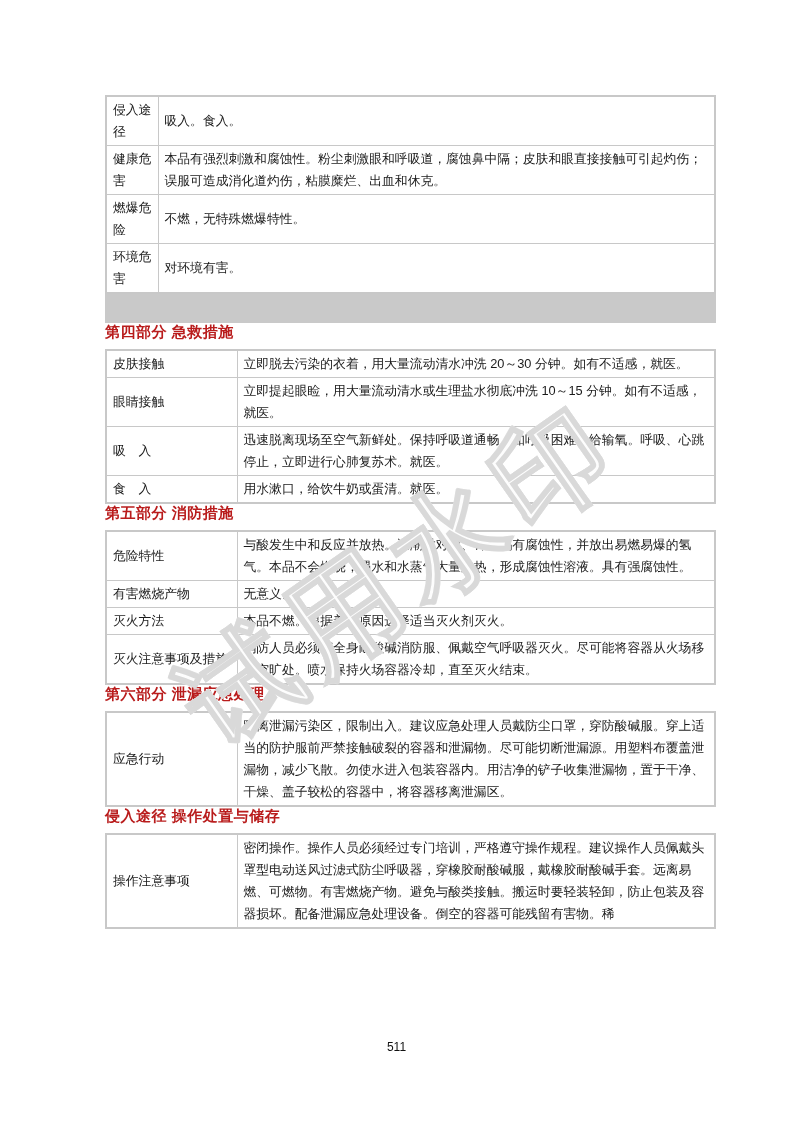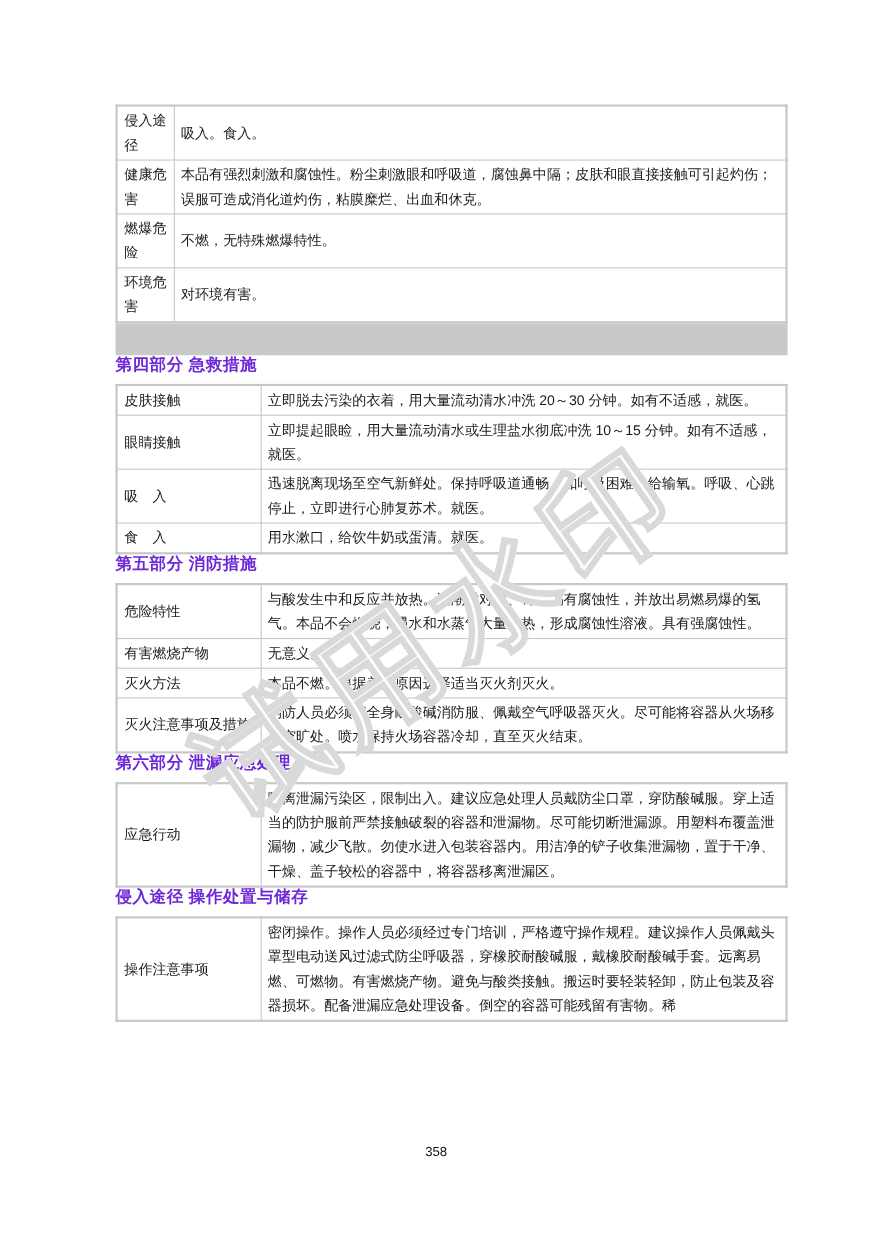--- a/index.html
+++ b/index.html
@@ -26,21 +26,21 @@
   table.tbl td {
     border:1px solid #c8c8c8; padding:2px 6px; vertical-align:middle;
     word-break:break-all;
   }
   td.lbl  { background:#fff; }
   .t1 td.lbl { width:52px; }
   .t1 tr { height:42px; }
   .ts td.lbl { width:131px; padding-right:2px; }
   .gray-bar { width:611px; height:29px; background:#c9c9c9; }
   h2.sec {
-    font-size:15px; line-height:18px; font-weight:bold; color:#6d28d9;
+    font-size:15px; line-height:18px; font-weight:bold; color:#b91c1c;
     margin:0 0 8px 0; letter-spacing:0.5px;
   }
   .mt-a { margin-top:33px; }
   .mt-b { margin-top:36px; }
   .mt-c { margin-top:36px; }
   .mt-d { margin-top:28px; }
   
   .watermark {
     position:absolute; left:150px; top:498px; z-index:6;
     font-size:112px; font-weight:bold; letter-spacing:14px; white-space:nowrap;
@@ -147,15 +147,15 @@
           <td class="lbl">操作注意事项</td>
           <td class="val">密闭操作。操作人员必须经过专门培训，严格遵守操作规程。建议操作人员佩戴头罩型电动送风过滤式防尘呼吸器，穿橡胶耐酸碱服，戴橡胶耐酸碱手套。远离易燃、可燃物。有害燃烧产物。避免与酸类接触。搬运时要轻装轻卸，防止包装及容器损坏。配备泄漏应急处理设备。倒空的容器可能残留有害物。稀</td>
         </tr>
       </tbody>
     </table>
 
   </div>
 
   <div class="watermark">试用水印</div>
 
-  <div class="footer">358</div>
+  <div class="footer">511</div>
 
 </div>
 
 </body></html>

